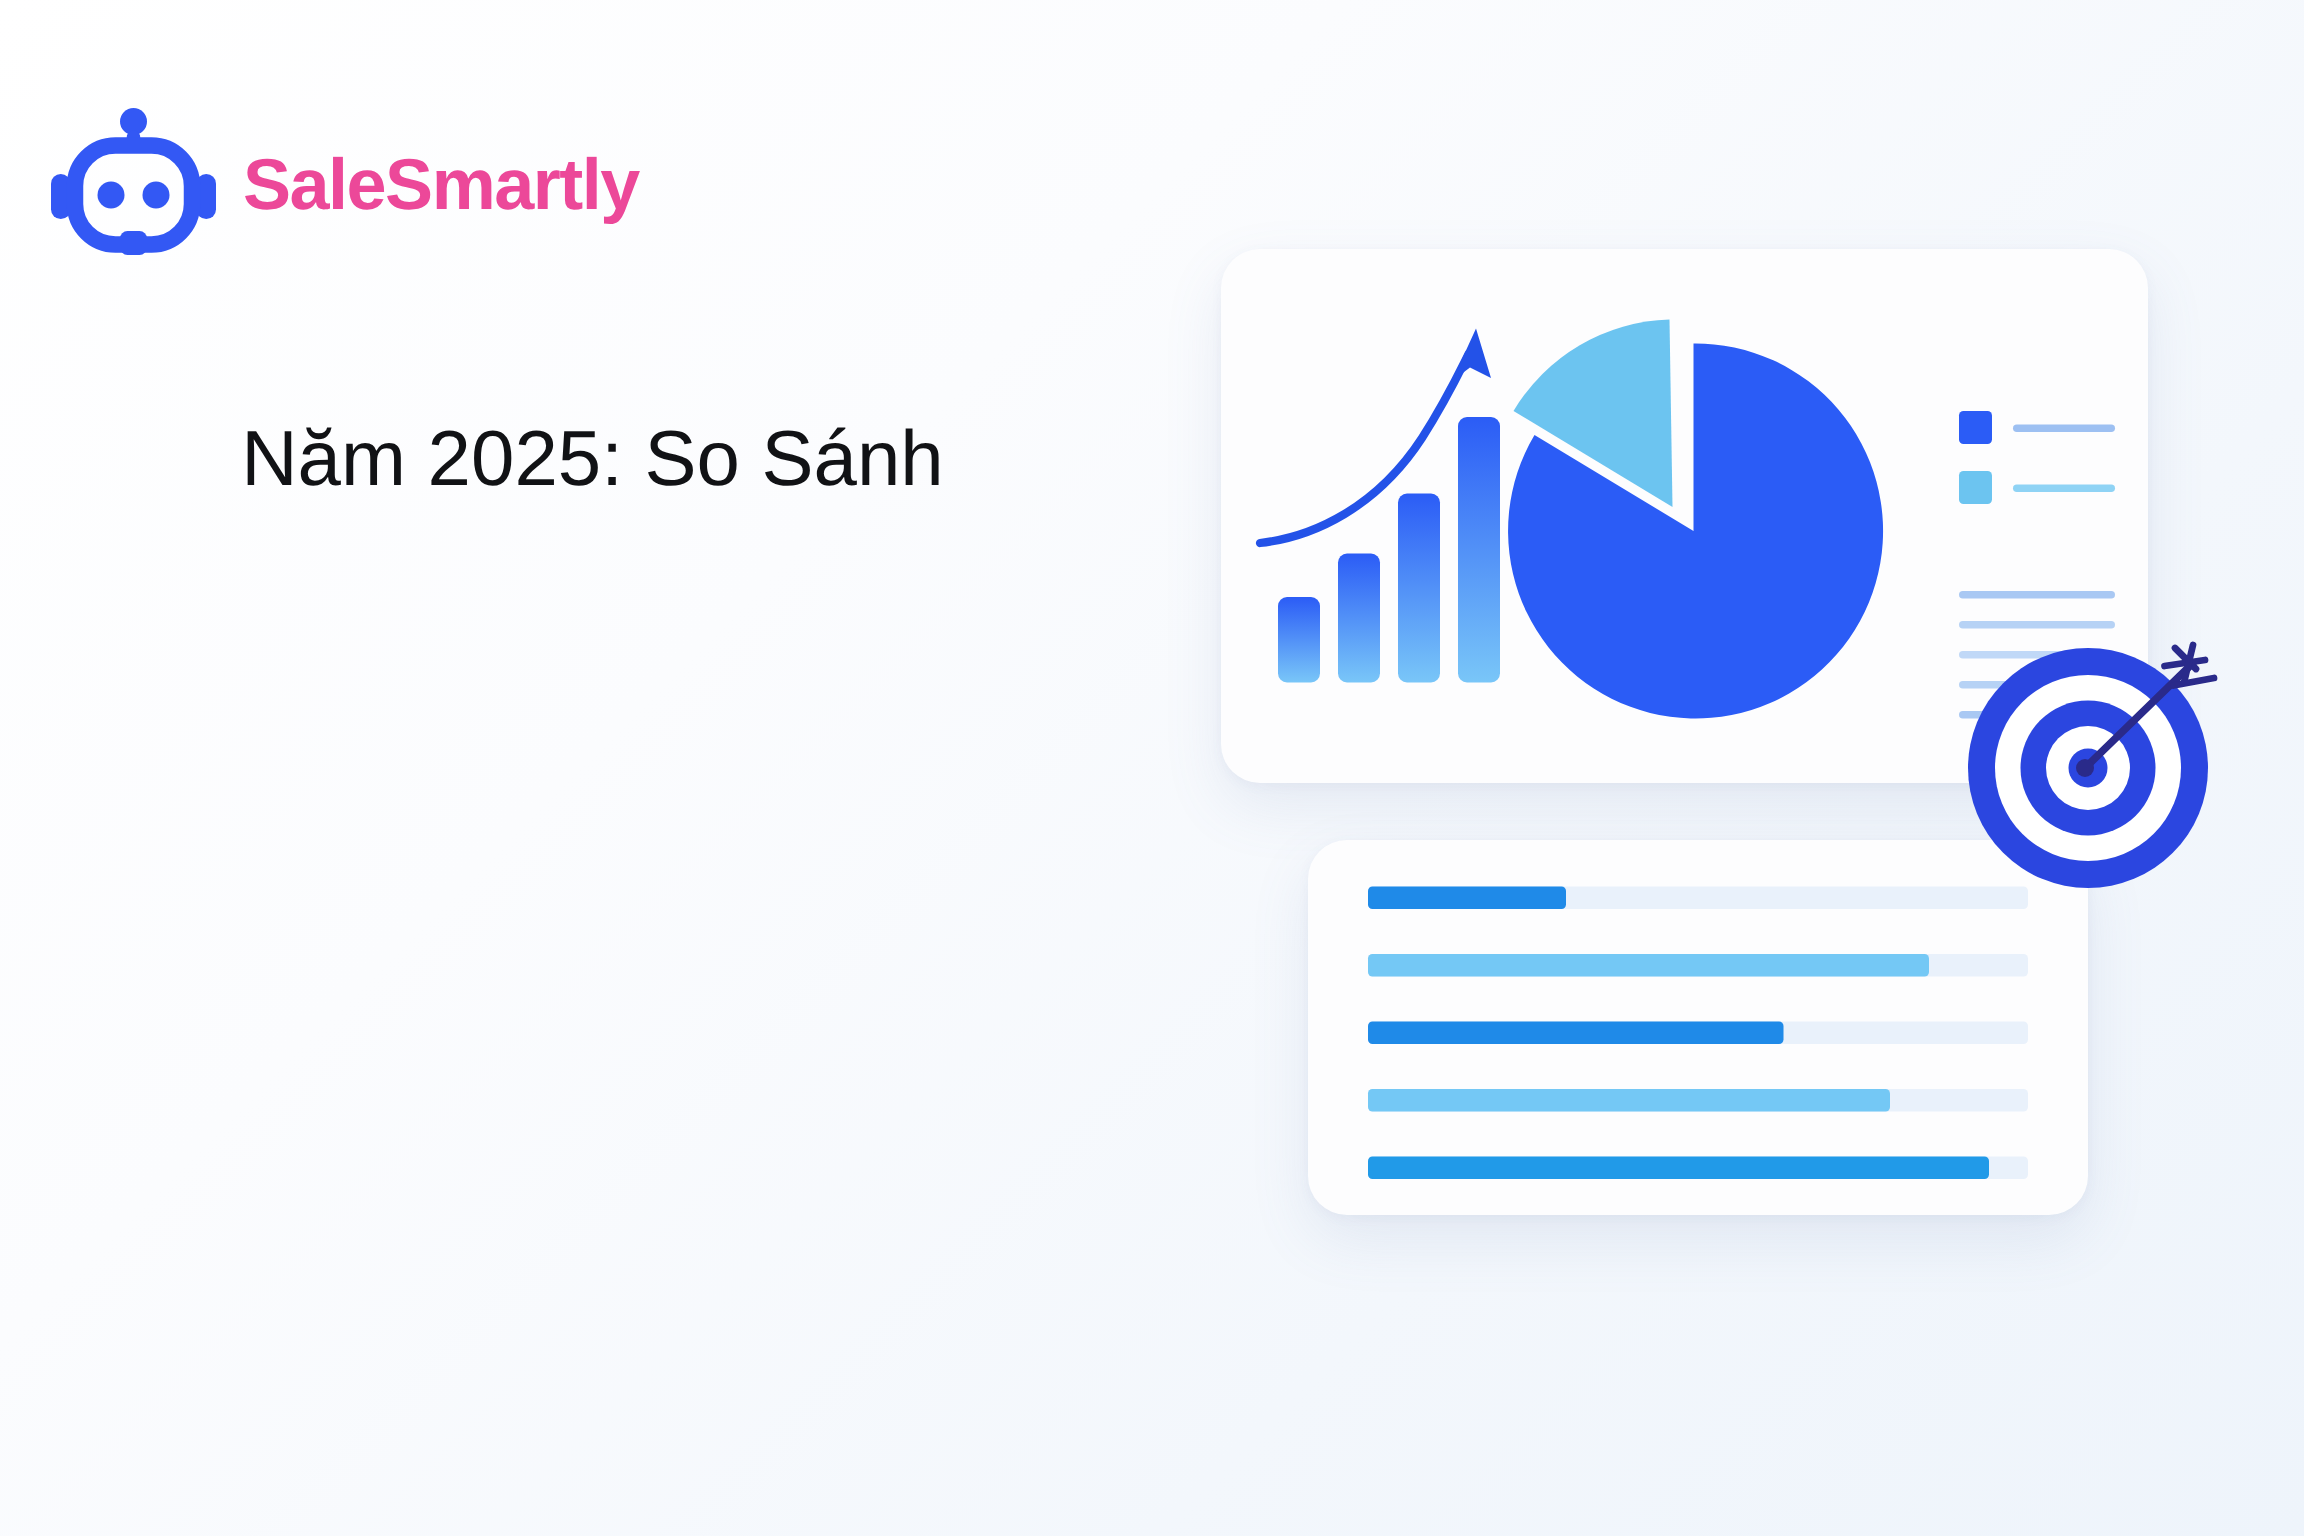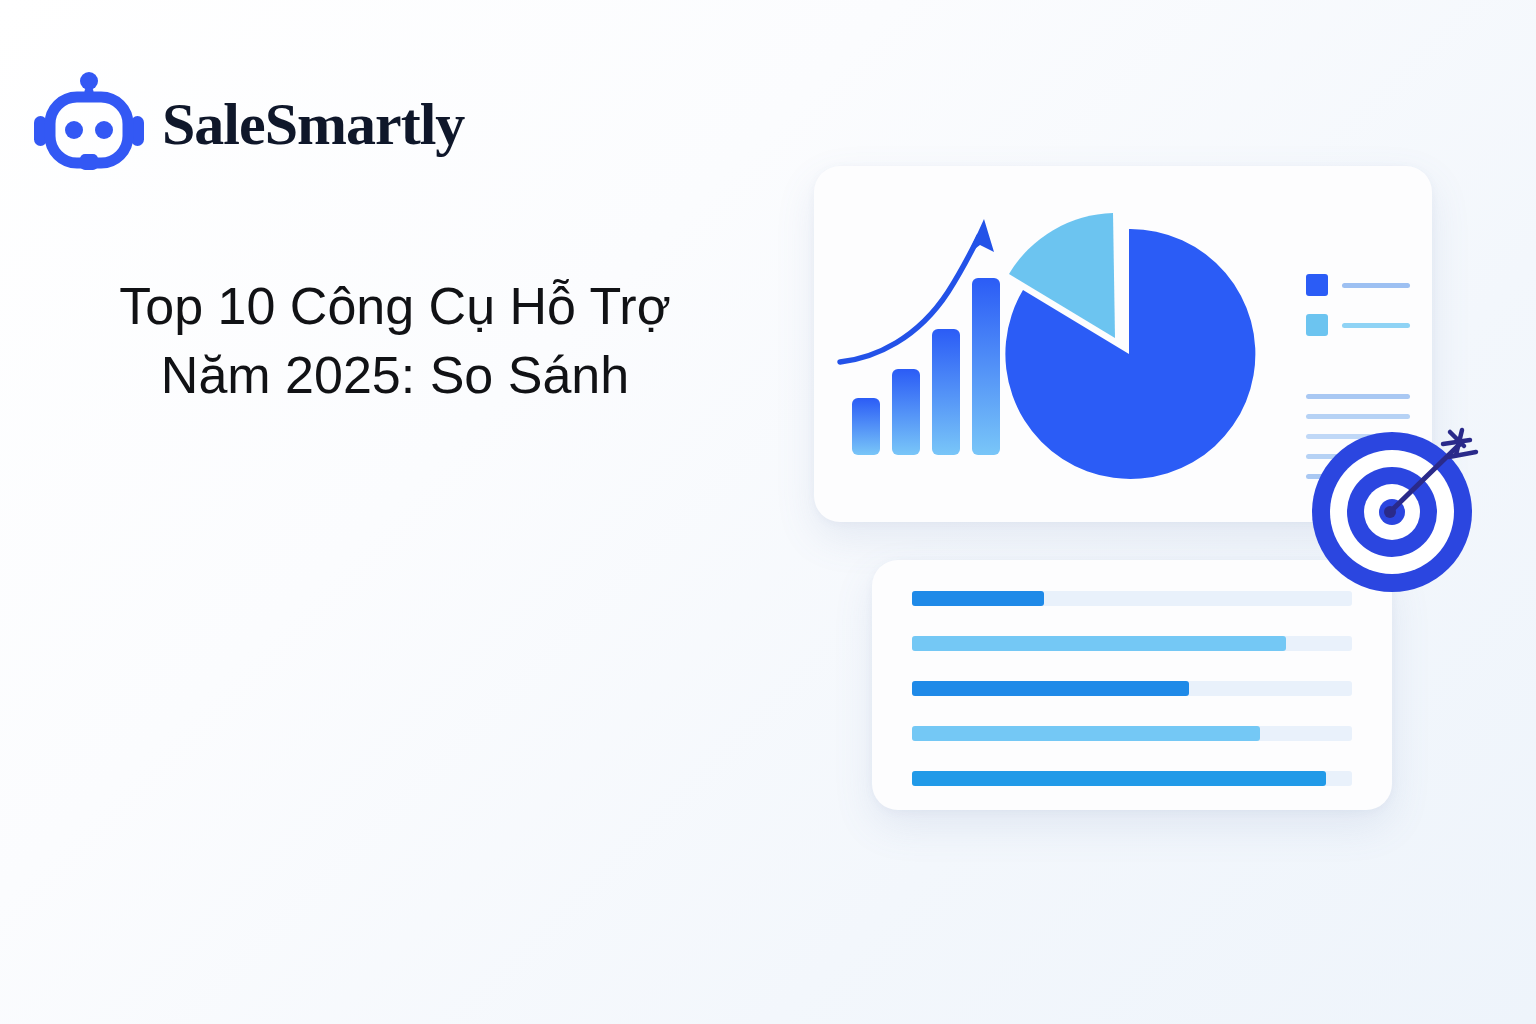--- a/index.html
+++ b/index.html
@@ -31,27 +31,26 @@
     display: flex;
     align-items: center;
     gap: 14px;
   }
   .brand-mark {
     width: 118px;
     height: 104px;
     display: block;
   }
   .brand-name {
-    font-size: 60px;
+    font-size: 48px;
     font-weight: 700;
-    color: #0f172a;
+    color: #ec4899;
     letter-spacing: -1px;
     line-height: 1;
     white-space: nowrap;
-    font-family: Liberation Serif, serif;
   }
 
   .headline {
     position: absolute;
     left: 0;
     top: 272px;
     width: 790px;
     text-align: center;
     color: #111215;
     font-size: 52px;
@@ -161,21 +160,20 @@
         <rect x="20" y="25" width="78" height="66" rx="27" fill="none" stroke="#3358f4" stroke-width="11"></rect>
 
         <circle cx="44" cy="58" r="9" fill="#3358f4"></circle>
         <circle cx="74" cy="58" r="9" fill="#3358f4"></circle>
       </svg>
     </span>
     <span class="brand-name">SaleSmartly</span>
   </div>
 
   <div class="headline">
-    <span class="ln">Top 10 Công Cụ Hỗ Trợ</span>
     <span class="ln">Năm 2025: So Sánh</span>
   </div>
 
 </div>
 
 <div class="art">
 
   <div class="card card-charts">
     <svg class="svg-abs" width="618" height="356" viewBox="0 0 618 356" xmlns="http://www.w3.org/2000/svg" aria-hidden="true">
       <defs>

